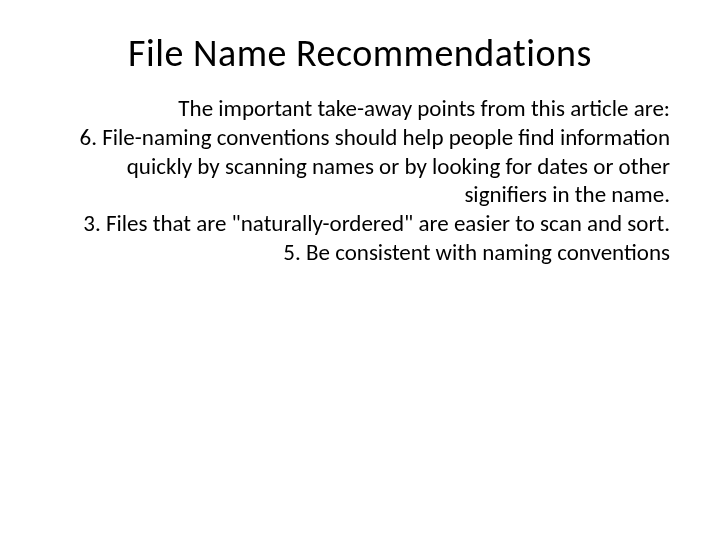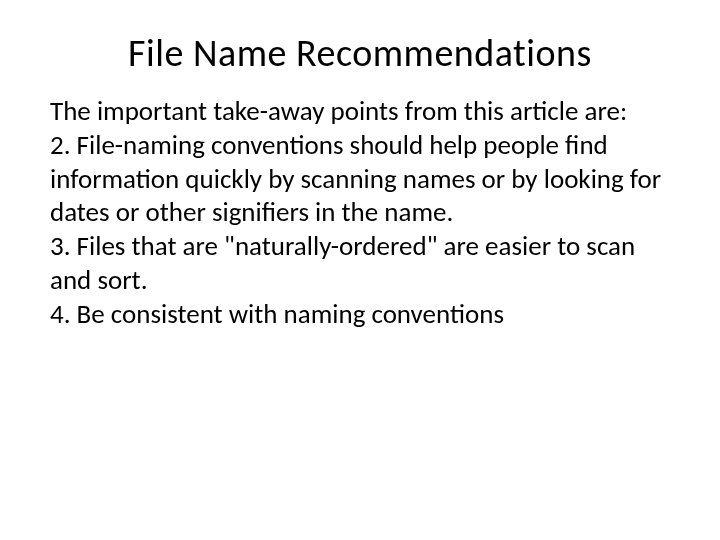--- a/index.html
+++ b/index.html
@@ -16,31 +16,32 @@
       padding: 30px 50px;
     }
     .title {
       font-size: 38px;
       font-weight: 400;
       text-align: center;
       margin-bottom: 18px;
       letter-spacing: 0.5px;
     }
     .body-text {
-      font-size: 27px;
+      font-size: 23px;
       line-height: 1.25;
       font-weight: 400;
+      text-align: right;
     }
     .body-text p {
       margin: 0;
     }
   </style>
 </head>
 <body>
 
 <h1 class="title">File Name Recommendations</h1>
 
 <div class="body-text">
   <p>The important take-away points from this article are:</p>
-  <p>2. File-naming conventions should help people find information quickly by scanning names or by looking for dates or other signifiers in the name.</p>
+  <p>6. File-naming conventions should help people find information quickly by scanning names or by looking for dates or other signifiers in the name.</p>
   <p>3. Files that are "naturally-ordered" are easier to scan and sort.</p>
-  <p>4. Be consistent with naming conventions</p>
+  <p>5. Be consistent with naming conventions</p>
 </div>
 
 </body></html>

